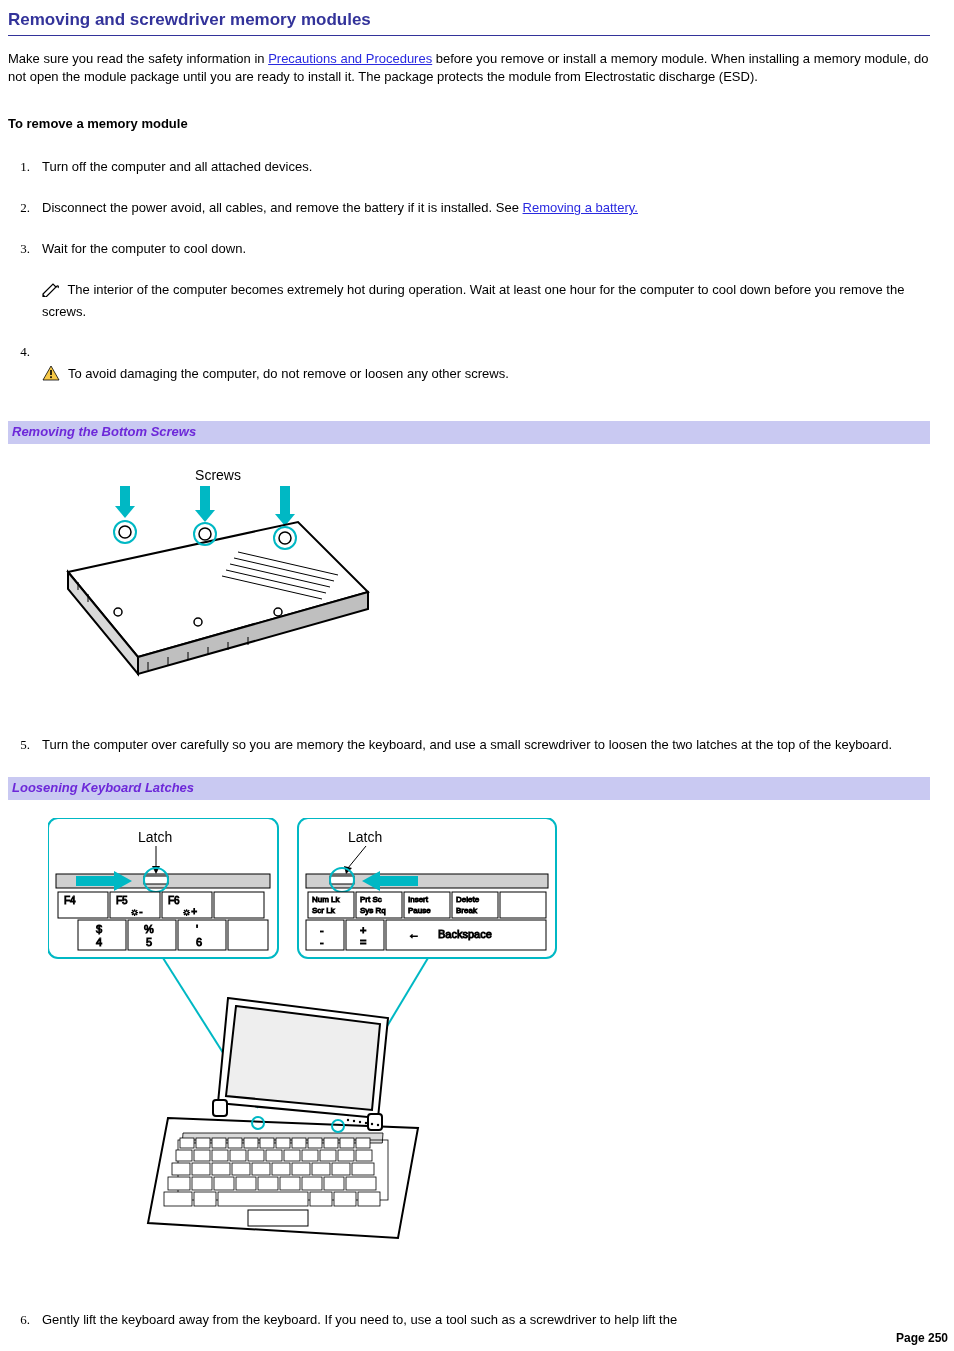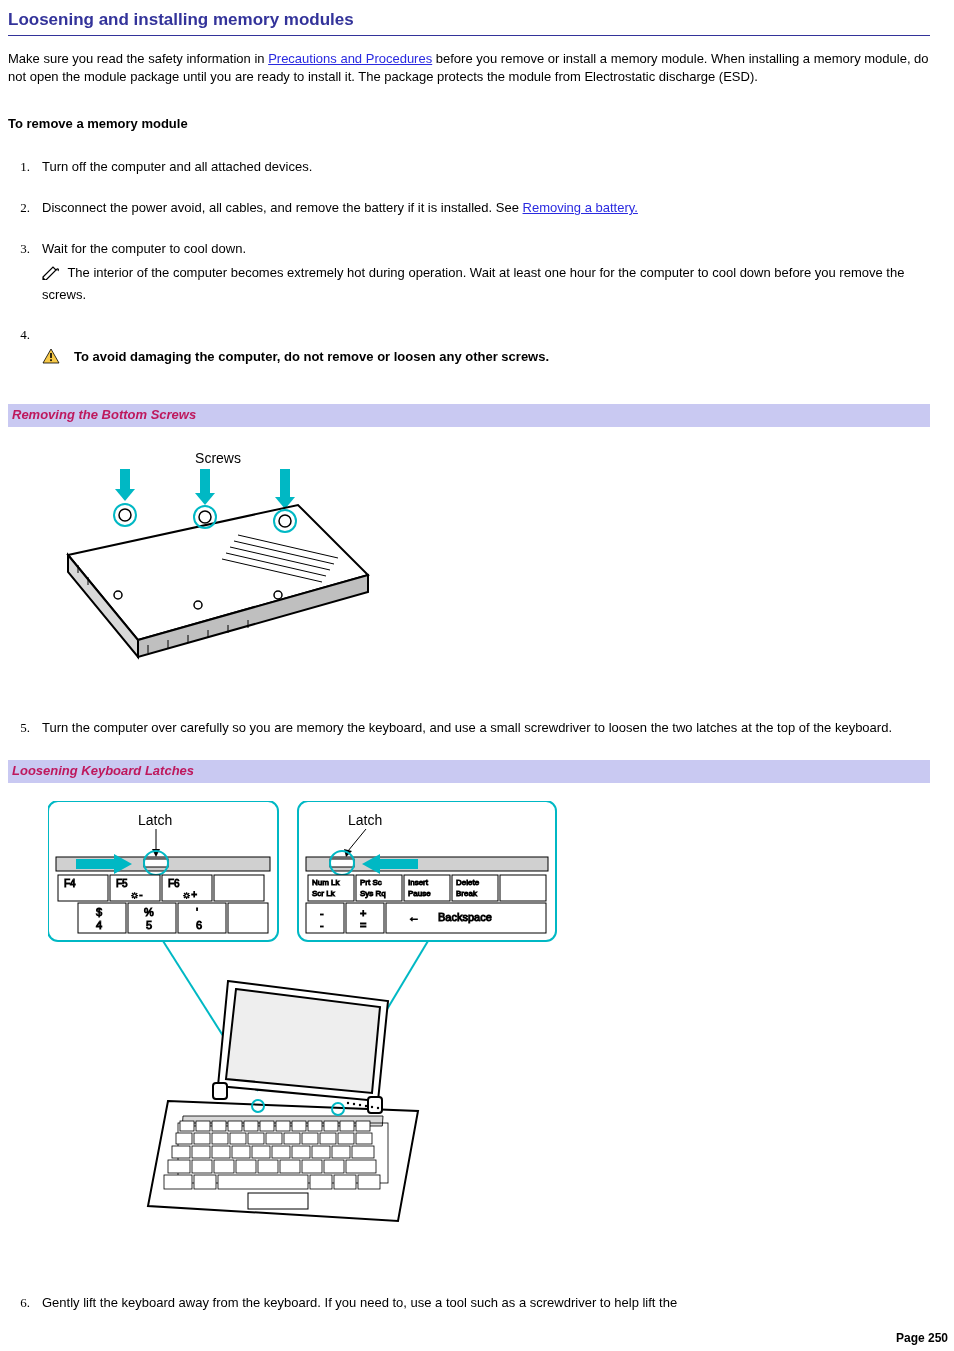--- a/index.html
+++ b/index.html
@@ -48,37 +48,37 @@
     font-family: Georgia, 'Times New Roman', serif;
     font-size: 13px;
     text-align: right;
     padding-right: 12px;
     box-sizing: border-box;
   }
   ol.steps > li > .body {
     flex: 1;
   }
   .note {
-    margin-top: 5px;
+    margin-top: 22px;
   }
   .note-icon, .warn-icon {
     display: inline-block;
     vertical-align: -3px;
     margin-right: 4px;
   }
   .warn-line {
     margin: 22px 0 12px 0;
   }
   .warn-text {
-    font-weight: 700;
-    margin-left: 10px;
+    font-weight: 400;
+    margin-left: 4px;
   }
   .caption-bar {
     background: #c9c9f2;
-    color: #be185d;
+    color: #6d28d9;
     font-weight: 700;
     font-style: italic;
     font-size: 13px;
     padding: 2px 4px;
     margin: 8px 0 0 0;
     width: 100%;
     box-sizing: border-box;
   }
   .figure-wrap {
     margin: 18px 0 28px 40px;
@@ -90,21 +90,21 @@
     font-weight: 700;
     font-size: 12px;
   }
   
   .fig1 svg { width: 340px; height: 240px; }
   .fig2 svg { width: 520px; height: 460px; }
 </style>
 </head>
 <body>
 
-<h1 class="page-title">Loosening and installing memory modules</h1>
+<h1 class="page-title">Removing and screwdriver memory modules</h1>
 <hr class="rule">
 
 <p>
   <span>Make sure you read the safety information in </span><a class="link" href="#">Precautions and Procedures</a><span> before you remove or install a memory module. When installing a memory module, do not open the module package until you are ready to install it. The package protects the module from Electrostatic discharge (ESD).</span>
 </p>
 
 <div class="section-sub">To remove a memory module</div>
 
 <ol class="steps">
 

